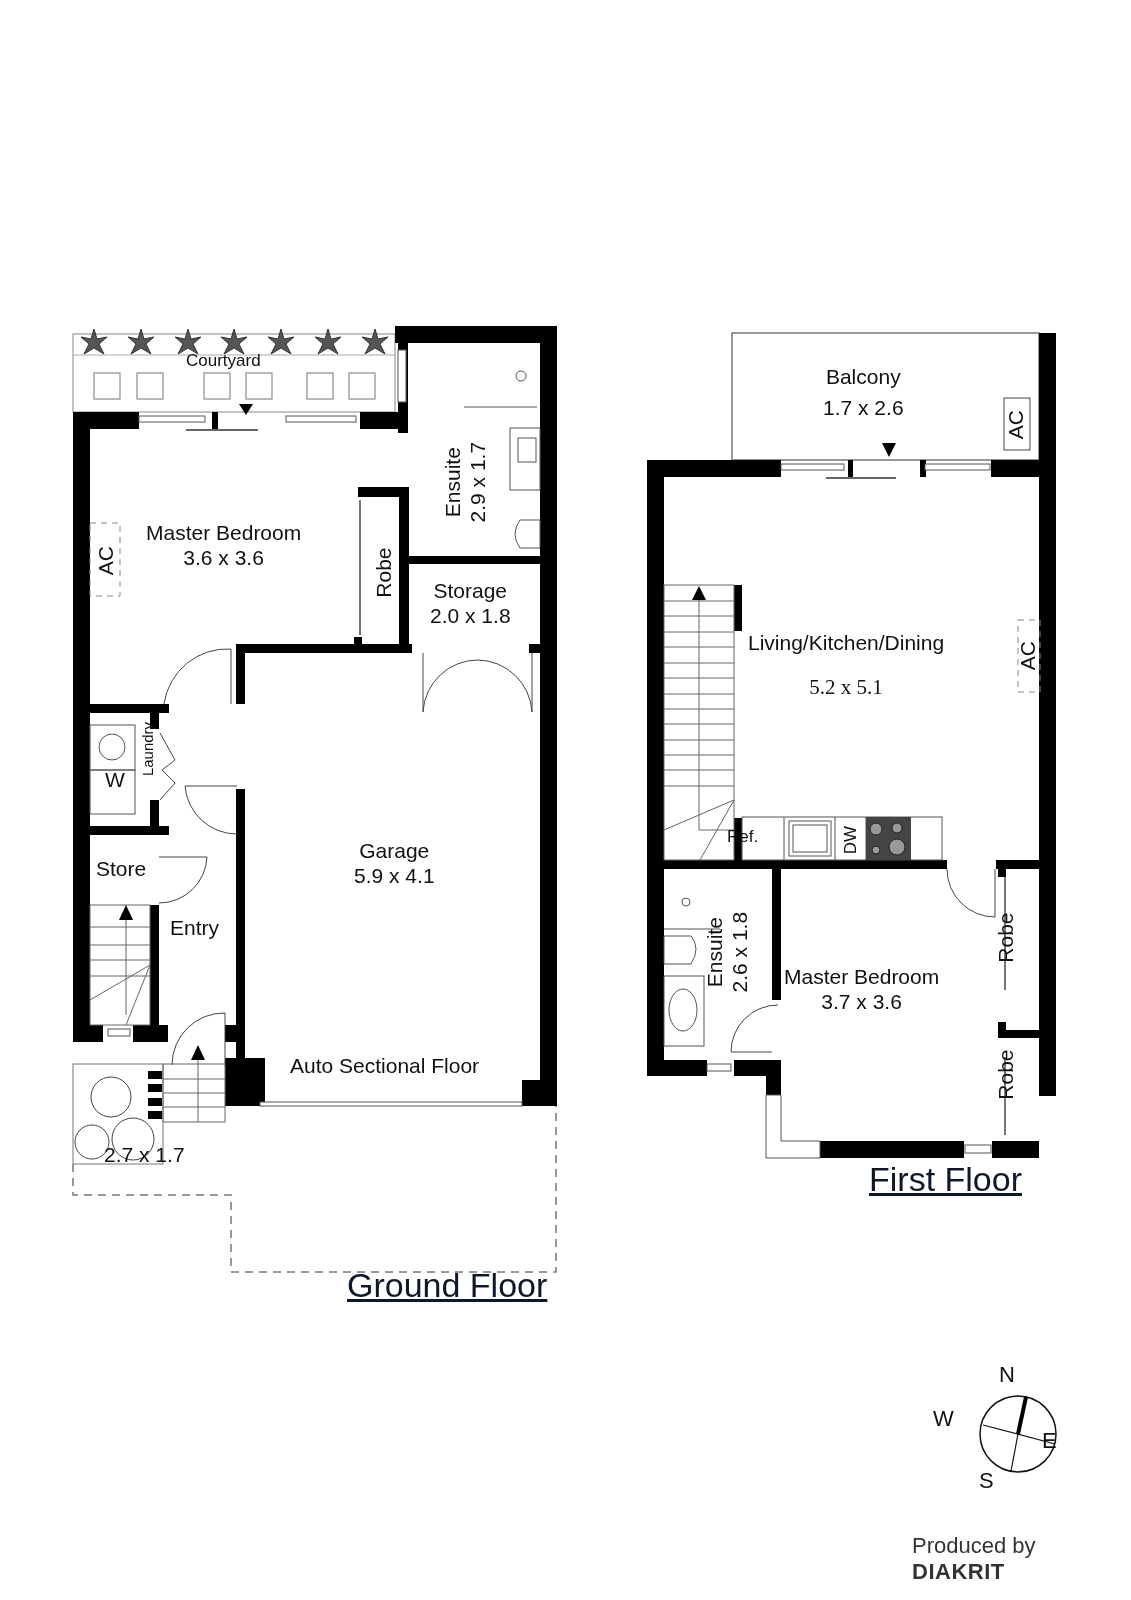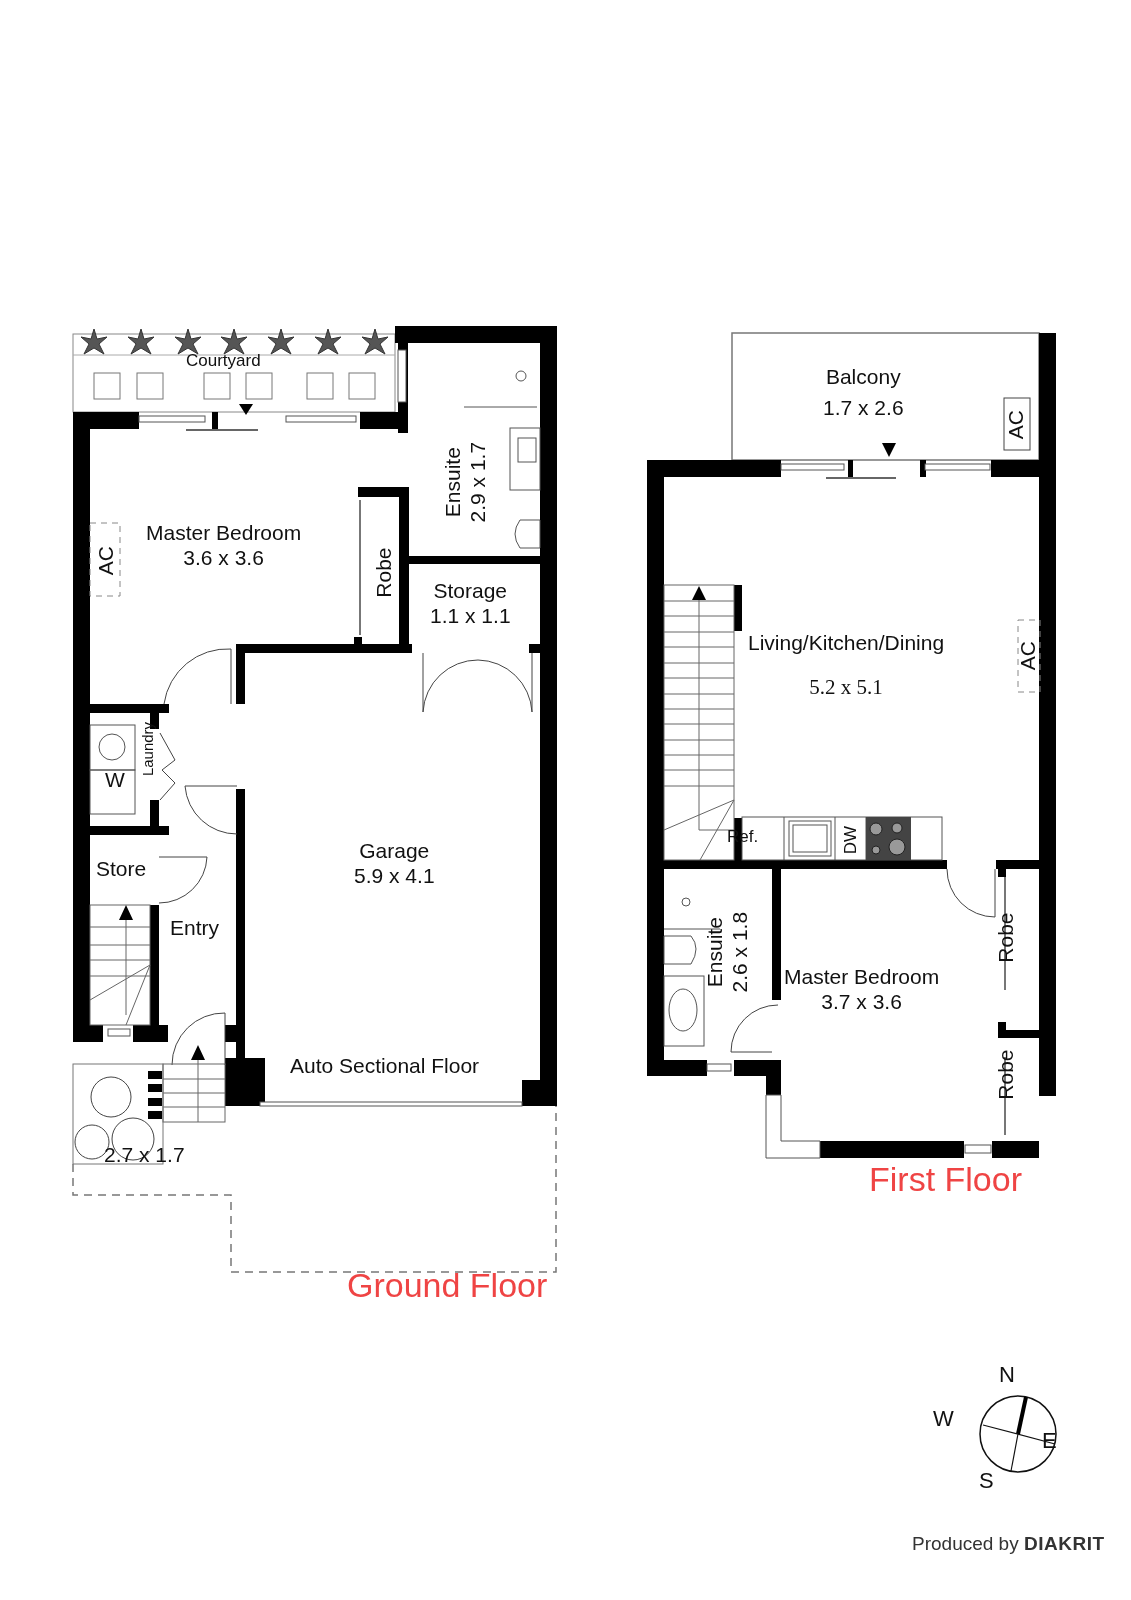--- a/index.html
+++ b/index.html
@@ -2,22 +2,22 @@
 <html><head>
 <meta charset="utf-8">
 <style>
   html,body{margin:0;padding:0;background:#fff;}
   body{width:1131px;height:1600px;position:relative;overflow:hidden;font-family:"Liberation Sans",sans-serif;color:#111;}
   svg#plan{position:absolute;left:0;top:0;}
   .lbl{position:absolute;font-size:21px;line-height:1.2;text-align:center;white-space:nowrap;color:#111;}
   .lbl .dim{display:block;}
   .rot{transform:rotate(-90deg);transform-origin:center center;}
   .small{font-size:17px;}
-  .title{position:absolute;font-size:34px;color:#ef4444;}
-  .credit{position:absolute;font-size:19px;color:#333;}
+  .title{position:absolute;font-size:34px;color:#0f172a;text-decoration:underline;}
+  .credit{position:absolute;font-size:22px;color:#333;}
   .credit b{font-weight:bold;letter-spacing:0.5px;}
   .compass-l{position:absolute;font-size:22px;color:#111;}
 </style>
 </head>
 <body>
 
 <svg id="plan" width="1131" height="1600" viewBox="0 0 1131 1600">
 
   <g>
 
@@ -301,21 +301,21 @@
   <span>Master Bedroom</span>
   <span class="dim">3.6 x 3.6</span>
 </div>
 <div class="lbl rot" style="left:415px;top:457px;width:100px;">
   <span>Ensuite</span>
   <span class="dim">2.9 x 1.7</span>
 </div>
 <div class="lbl rot" style="left:354px;top:560px;width:60px;">Robe</div>
 <div class="lbl" style="left:430px;top:578px;">
   <span>Storage</span>
-  <span class="dim">1.1 x 1.1</span>
+  <span class="dim">2.0 x 1.8</span>
 </div>
 <div class="lbl rot" style="left:86px;top:548px;width:40px;">AC</div>
 <div class="lbl rot small" style="left:115px;top:740px;width:65px;font-size:15px;">Laundry</div>
 <div class="lbl" style="left:105px;top:767px;">W</div>
 <div class="lbl" style="left:96px;top:856px;">Store</div>
 <div class="lbl" style="left:170px;top:915px;">Entry</div>
 <div class="lbl" style="left:354px;top:838px;">
   <span>Garage</span>
   <span class="dim" style="">5.9 x 4.1</span>
 </div>

